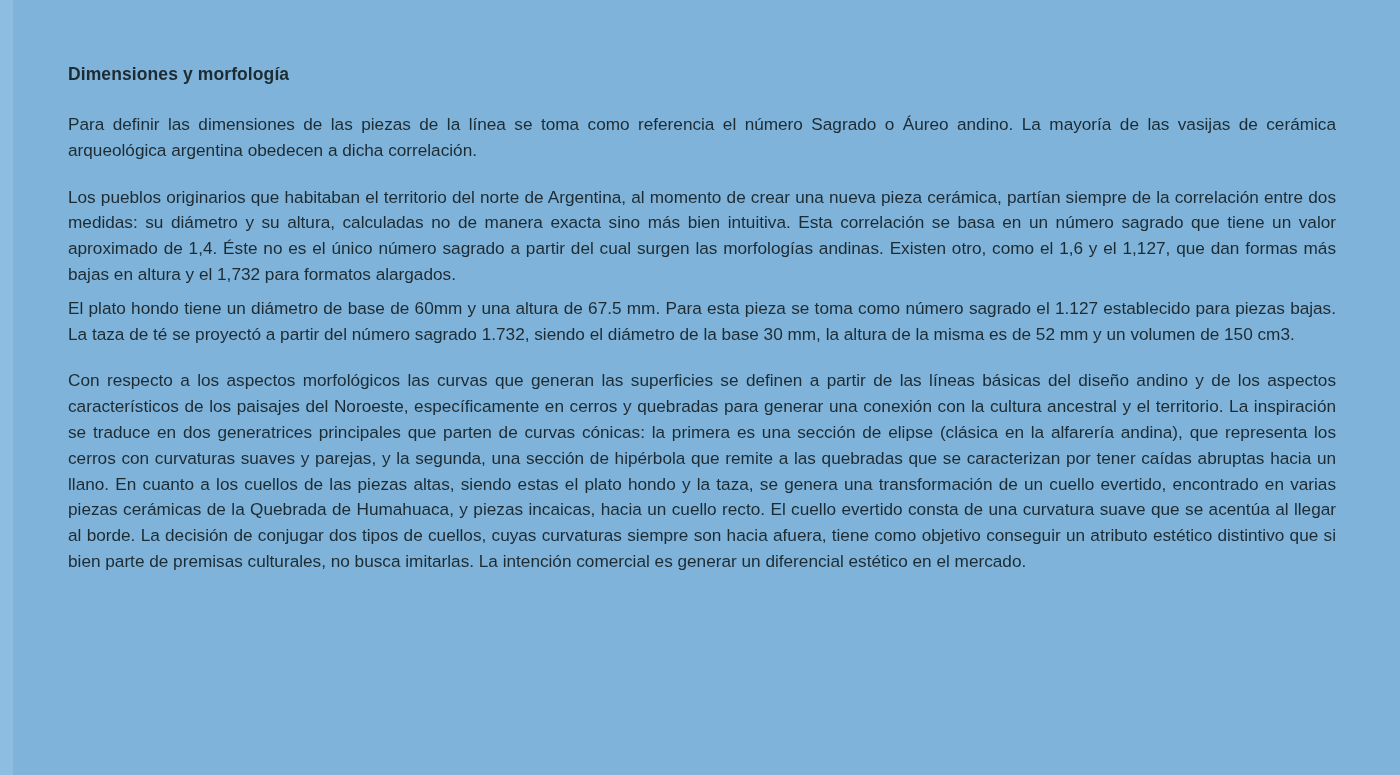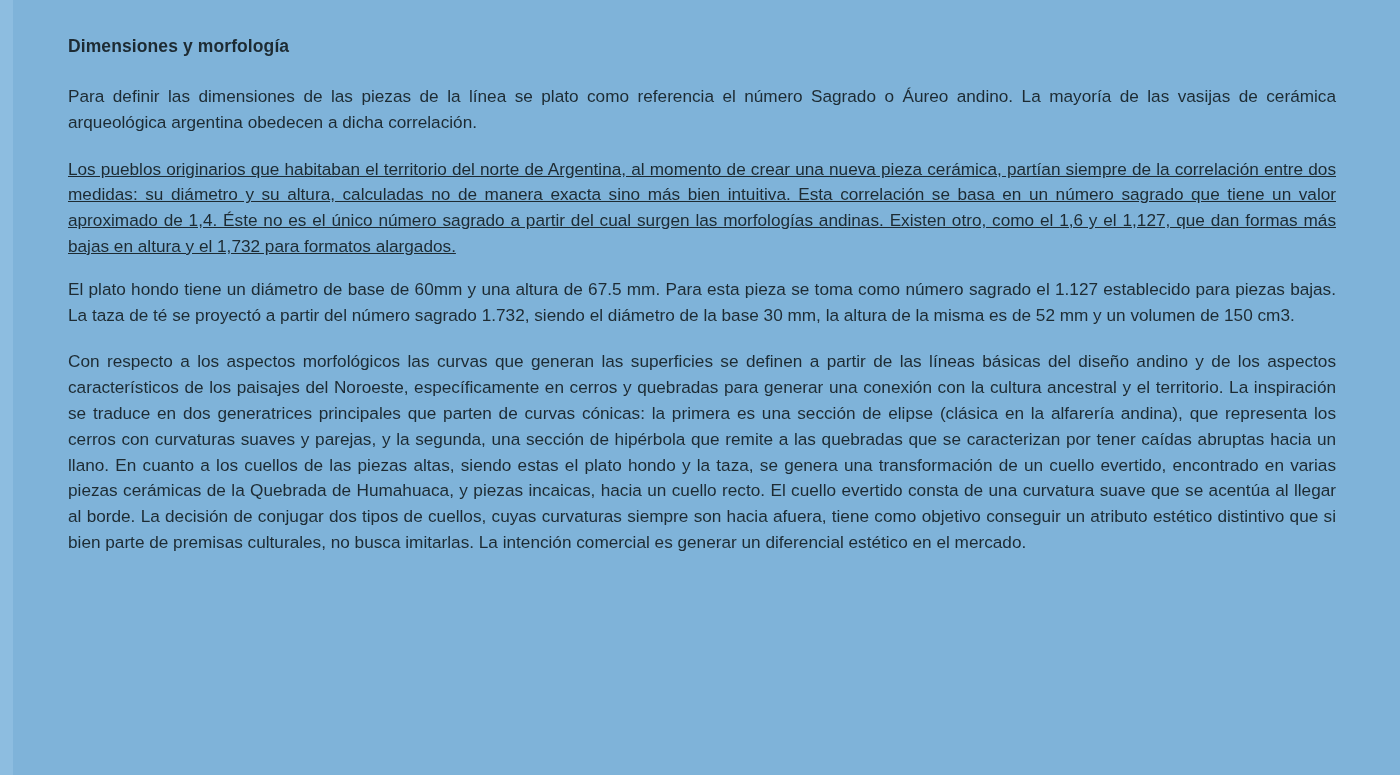--- a/index.html
+++ b/index.html
@@ -24,59 +24,58 @@
     position: absolute;
     left: 0;
     top: 0;
     width: 13px;
     height: 775px;
     background: #8dbde0;
   }
   .content {
     position: absolute;
     left: 68px;
-    top: 36px;
+    top: 64px;
     width: 1268px;
   }
   .doc-title {
     font-size: 17.5px;
     font-weight: bold;
     color: #1d2b33;
     letter-spacing: 0.1px;
     margin: 0 0 27px 0;
     line-height: 1.2;
   }
   .para {
     font-size: 17.2px;
     line-height: 25.8px;
     color: #1d2b33;
     margin: 0 0 21px 0;
     text-align: justify;
     text-justify: inter-word;
   }
   .para.tight {
-    margin-bottom: 17px;
-    text-decoration: underline;
+    margin-bottom: 8px;
   }
   .para:last-child {
     margin-bottom: 16px;
   }
 </style>
 </head>
 <body>
 
 <div class="page">
 
   <div class="left-edge"></div>
 
   <div class="content">
 
     <h1 class="doc-title">Dimensiones y morfología</h1>
 
-    <p class="para">Para definir las dimensiones de las piezas de la línea se plato como referencia el número Sagrado o Áureo andino. La mayoría de las vasijas de cerámica arqueológica argentina obedecen a dicha correlación.</p>
+    <p class="para">Para definir las dimensiones de las piezas de la línea se toma como referencia el número Sagrado o Áureo andino. La mayoría de las vasijas de cerámica arqueológica argentina obedecen a dicha correlación.</p>
 
     <p class="para tight">Los pueblos originarios que habitaban el territorio del norte de Argentina, al  momento de crear una nueva pieza cerámica, partían siempre de la correlación entre dos medidas: su diámetro y su altura, calculadas no de manera exacta sino más bien intuitiva. Esta correlación se basa en un número sagrado que tiene un valor aproximado de 1,4.  Éste no es el único número sagrado a partir del cual surgen las morfologías andinas. Existen otro,  como el 1,6 y el 1,127, que dan formas más bajas en altura y el 1,732 para formatos alargados.</p>
 
     <p class="para">El plato hondo tiene un diámetro de base de 60mm y una altura de 67.5 mm. Para esta pieza se toma como número sagrado el 1.127 establecido para piezas bajas. La taza de té se proyectó a partir del número sagrado 1.732, siendo el diámetro de la base 30 mm, la altura de la misma es de 52 mm y un volumen de 150 cm3.</p>
 
     <p class="para">Con respecto a los aspectos morfológicos las curvas que generan las superficies se definen a partir de las líneas básicas del diseño andino y de los aspectos característicos de los paisajes del Noroeste, específicamente en cerros y quebradas para generar una conexión con la cultura ancestral y el territorio. La inspiración se traduce en dos generatrices principales que parten de curvas cónicas: la primera es una sección de elipse (clásica en la alfarería andina), que representa los cerros con curvaturas suaves y parejas, y la segunda, una sección de hipérbola que remite a las quebradas que se caracterizan por tener caídas abruptas hacia un llano. En cuanto a los cuellos de las piezas altas, siendo estas el plato hondo y la taza, se genera una transformación de un cuello evertido, encontrado en varias piezas cerámicas de la Quebrada de Humahuaca, y piezas incaicas, hacia un cuello recto. El cuello evertido consta de una curvatura suave que se acentúa al llegar al borde. La decisión de conjugar dos tipos de cuellos, cuyas curvaturas siempre son hacia afuera, tiene como objetivo conseguir un atributo estético distintivo que si bien parte de premisas culturales, no busca imitarlas. La intención comercial es generar un diferencial estético en el mercado.</p>
 
   </div>
 </div>
 

